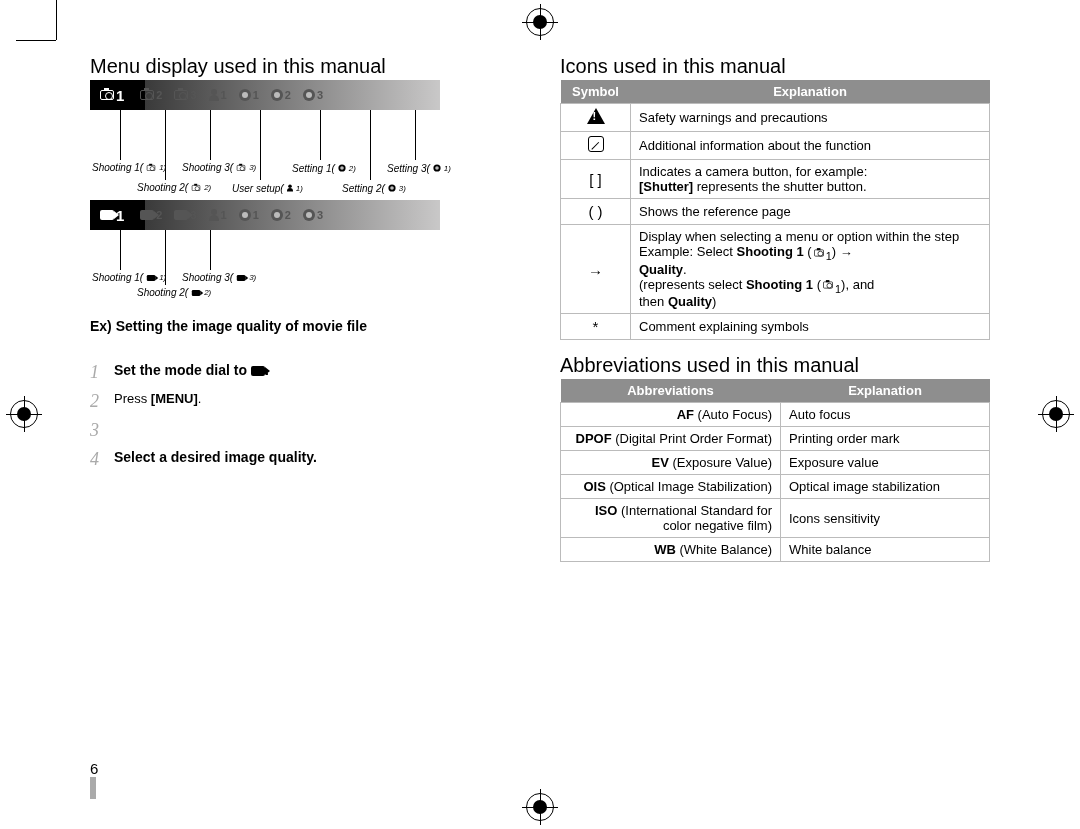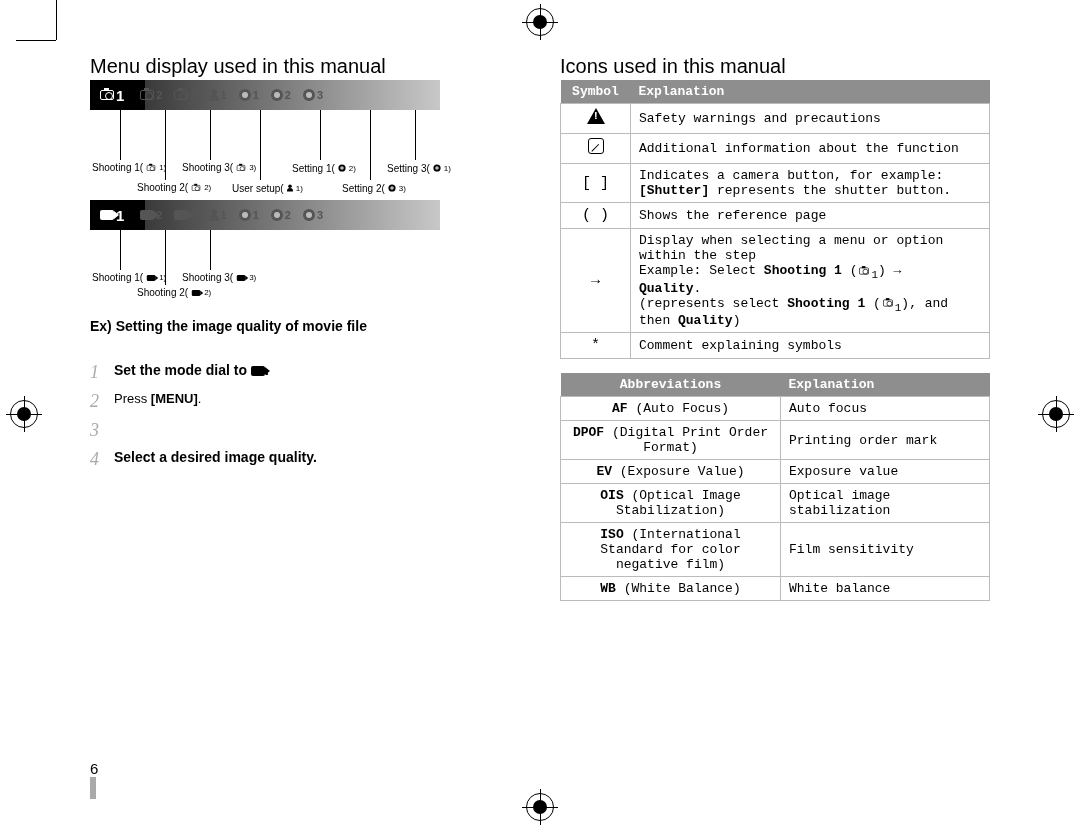--- a/index.html
+++ b/index.html
@@ -51,34 +51,34 @@
   .ic-cam::before{content:"";position:absolute;top:-3px;left:3px;width:5px;height:3px;background:currentColor;}
   .ic-cam::after{content:"";position:absolute;top:1px;left:4px;width:6px;height:6px;border:1.5px solid currentColor;border-radius:50%;}
   .ic-vid { width:14px;height:10px;background:currentColor;border-radius:2px;position:relative;}
   .ic-vid::after{content:"";position:absolute;right:-5px;top:1px;border-left:5px solid currentColor;border-top:4px solid transparent;border-bottom:4px solid transparent;}
   .ic-user{width:10px;height:12px;position:relative;}
   .ic-user::before{content:"";position:absolute;top:0;left:2px;width:6px;height:6px;background:currentColor;border-radius:50%;}
   .ic-user::after{content:"";position:absolute;bottom:0;left:0;width:10px;height:6px;background:currentColor;border-radius:5px 5px 0 0;}
   .ic-gear{width:12px;height:12px;background:currentColor;border-radius:50%;position:relative;}
   .ic-gear::after{content:"";position:absolute;top:3px;left:3px;width:6px;height:6px;background:#bbb;border-radius:50%;}
 
-  .callouts { position:relative; width:350px; height:90px; font-size:9px;}
+  .callouts { position:relative; width:350px; height:90px; font-size:9px;font-style:italic;}
   .callouts .line{position:absolute;width:1px;background:#000;}
   .callouts .lbl{position:absolute;white-space:nowrap;}
 
   .steps { margin-top:14px; }
   .steps li { list-style:none; display:flex; gap:10px; margin:8px 0; font-size:14px; }
   .steps .n { font-style: italic; color:#aaa; font-size:18px; font-family: Georgia, serif; width:14px;}
 
-  table { border-collapse: collapse; width: 100%; margin-bottom: 14px; font-family: Liberation Mono, monospace;}
-  th { background:#8e8e8e; color:#fff; font-weight:700; padding:4px 8px; text-align:left; font-size:13px;}
+  table { border-collapse: collapse; width: 100%; margin-bottom: 14px;}
+  th { background:#8e8e8e; color:#fff; font-weight:700; padding:4px 8px; text-align:center; font-size:13px;}
   th:first-child{text-align:center;}
   td { border:1px solid #bbb; padding:4px 8px; font-size:13px; vertical-align: middle;}
   td.sym { text-align:center; width:70px; font-size:15px;}
-  .abbr-table td.sym{text-align:center; width:220px; font-size:13px;}
+  .abbr-table td.sym{text-align:right; width:220px; font-size:13px;}
   .abbr-table th:first-child{text-align:center;}
 
   .ic-note{display:inline-block;width:16px;height:16px;border:1.5px solid #000;border-radius:3px;position:relative;}
   .ic-note::after{content:"";position:absolute;left:2px;top:8px;width:10px;height:2px;border-top:1.5px solid #000;transform:rotate(-45deg);}
   .ic-warn{display:inline-block;width:0;height:0;border-left:9px solid transparent;border-right:9px solid transparent;border-bottom:16px solid #000;position:relative;}
   .ic-warn::after{content:"!";position:absolute;left:-3px;top:2px;color:#fff;font-size:11px;font-weight:700;}
 
   .tiny-icon{display:inline-flex;align-items:center;font-size:10px;gap:1px;vertical-align:middle;}
   .tiny-icon .s{font-size:8px;}
 
@@ -248,20 +248,21 @@
             <td class="sym">→</td>
             <td>Display when selecting a menu or option within the step<br>Example: Select <b>Shooting 1</b> (<span class="ic ic-cam" style="color: rgb(0, 0, 0); transform: scale(0.7); vertical-align: middle;"></span><sub>1</sub>) → <br><b>Quality</b>.<br>(represents select <b>Shooting 1</b> (<span class="ic ic-cam" style="color: rgb(0, 0, 0); transform: scale(0.7); vertical-align: middle;"></span><sub>1</sub>), and<br>then <b>Quality</b>)</td>
           </tr>
           <tr>
             <td class="sym">*</td>
             <td>Comment explaining symbols</td>
           </tr>
         </tbody>
     </table>
 
+    <h2>Abbreviations used in this manual</h2>
     <table class="abbr-table" id="abbr-table">
       <thead>
           <tr>
         <th>Abbreviations</th>
         <th>Explanation</th>
       </tr>
         </thead>
       <tbody>
           <tr>
             <td class="sym"><b>AF</b> (Auto Focus)</td>
@@ -274,21 +275,21 @@
           <tr>
             <td class="sym"><b>EV</b> (Exposure Value)</td>
             <td>Exposure value</td>
           </tr>
           <tr>
             <td class="sym"><b>OIS</b> (Optical  Image Stabilization)</td>
             <td>Optical image stabilization</td>
           </tr>
           <tr>
             <td class="sym"><b>ISO</b> (International Standard for color negative  film)</td>
-            <td>Film sensitivity</td>
+            <td>Icons sensitivity</td>
           </tr>
           <tr>
             <td class="sym"><b>WB</b> (White Balance)</td>
             <td>White balance</td>
           </tr>
         </tbody>
     </table>
   </div>
 </div>
 

